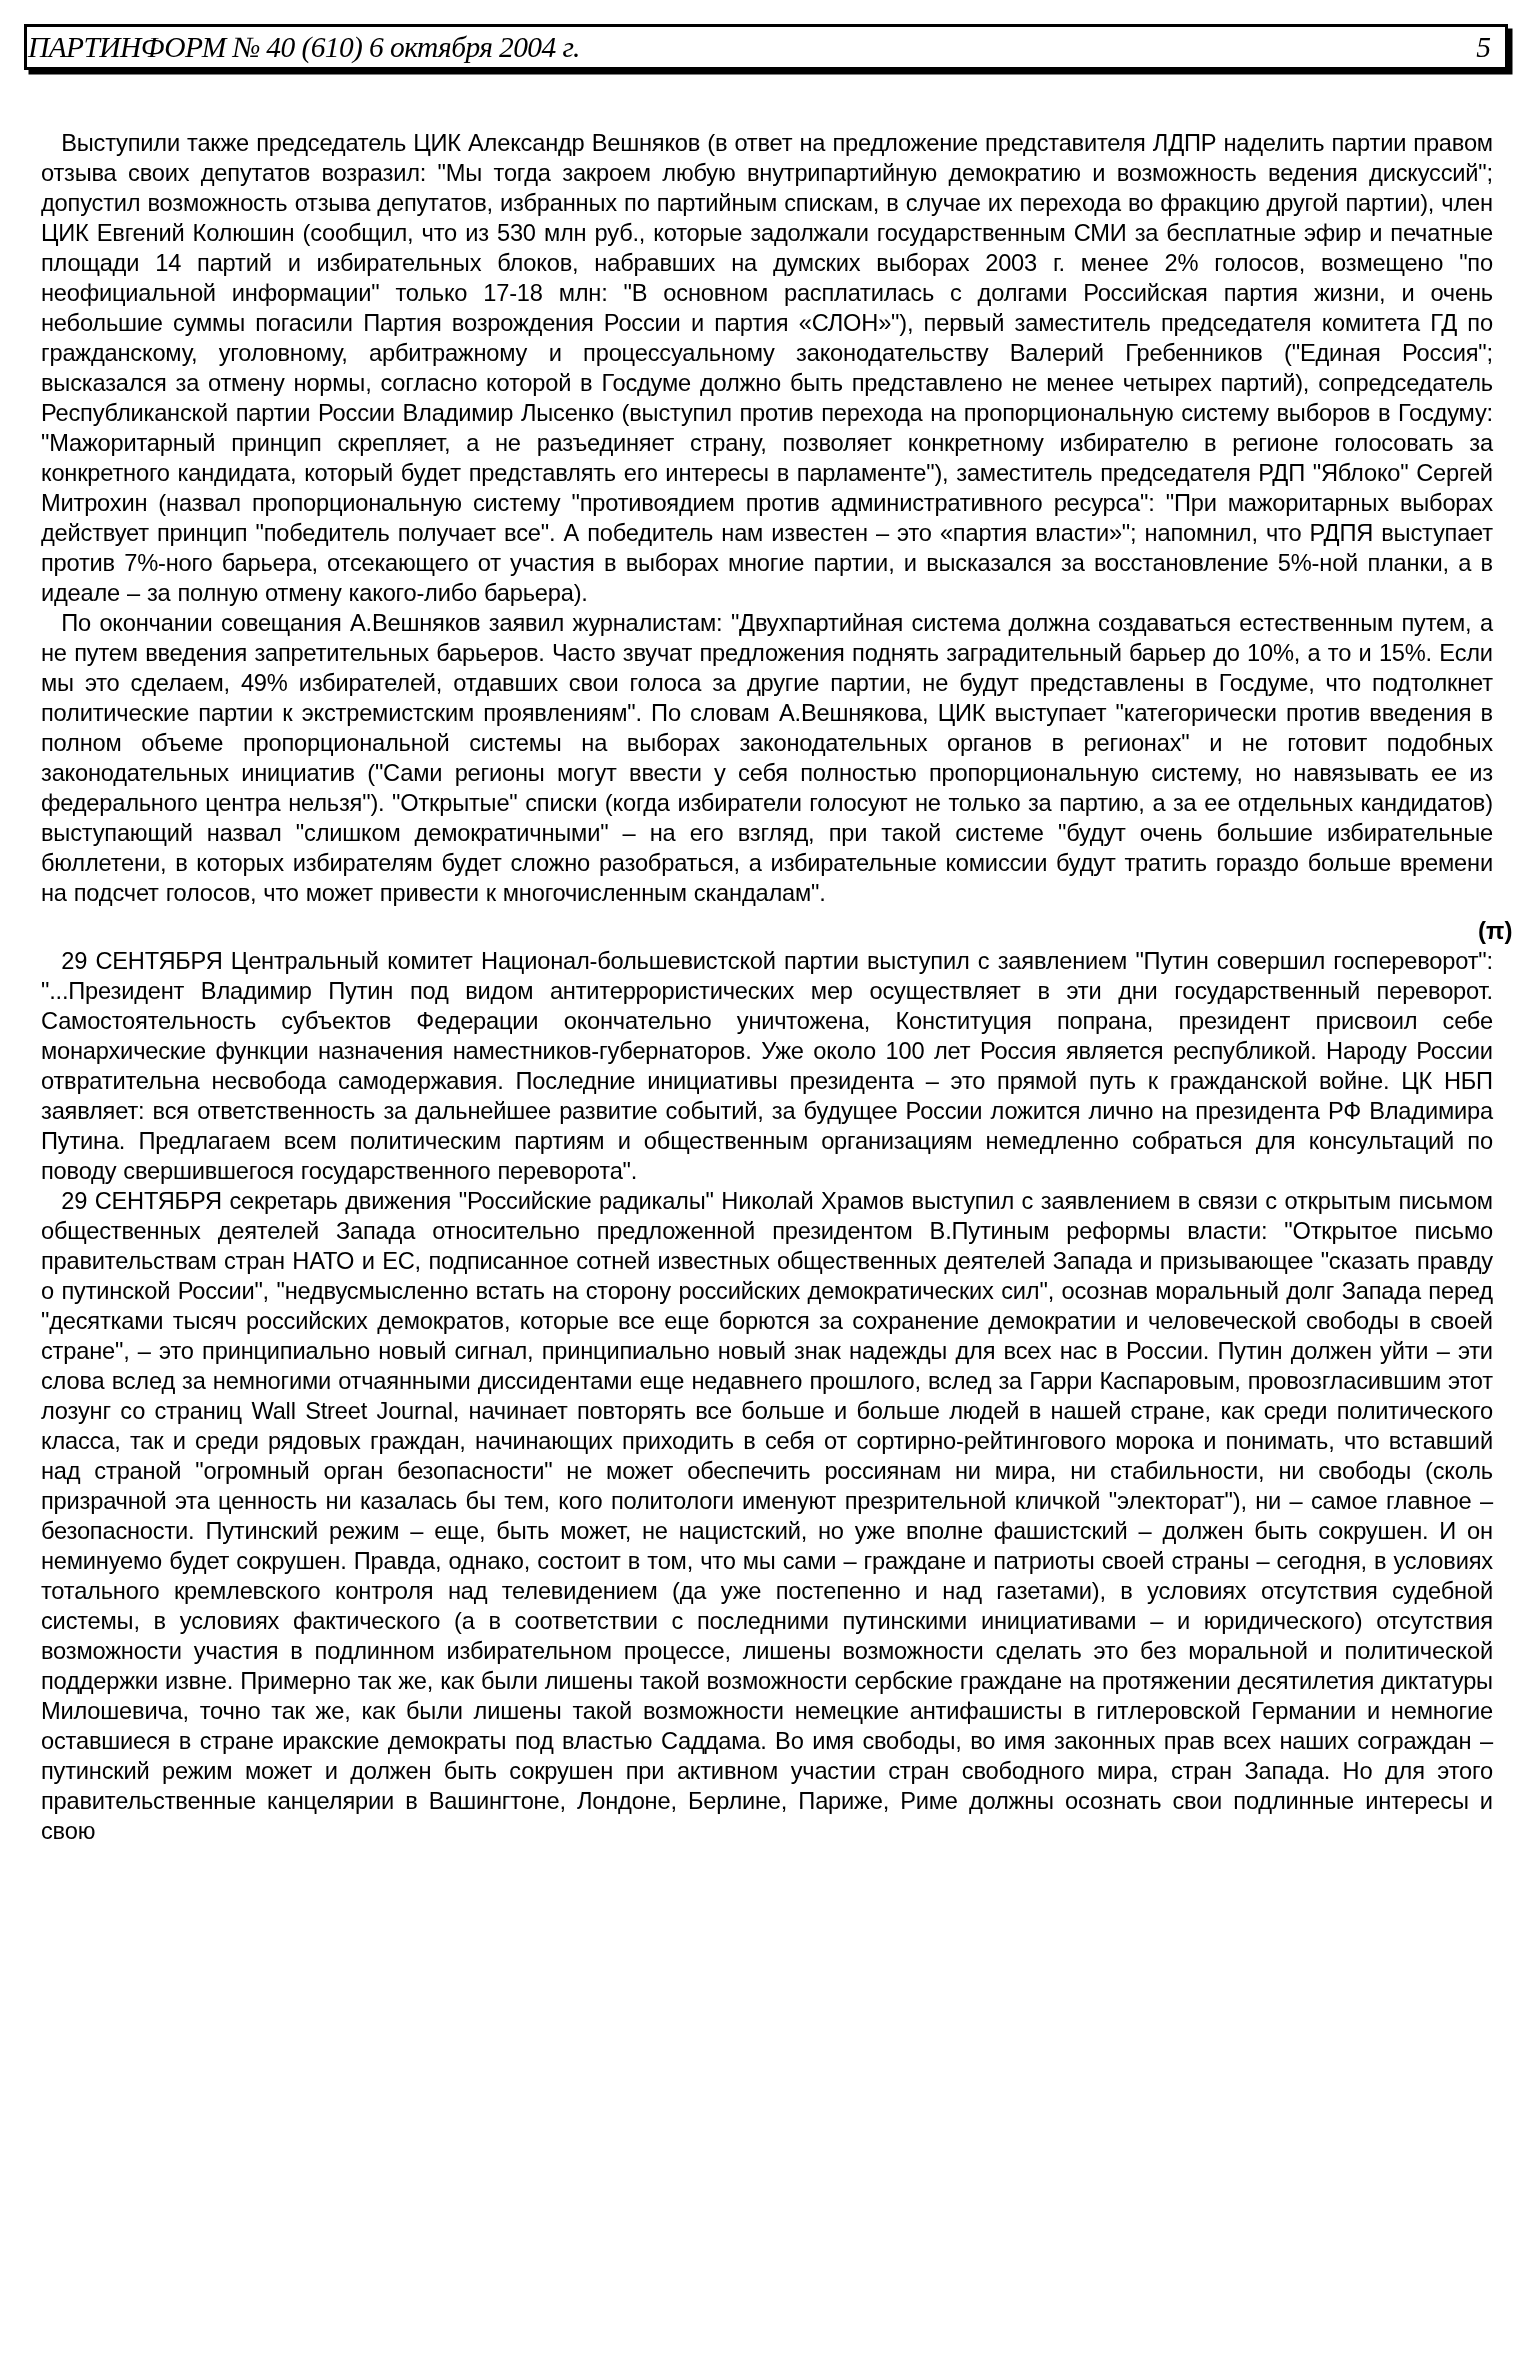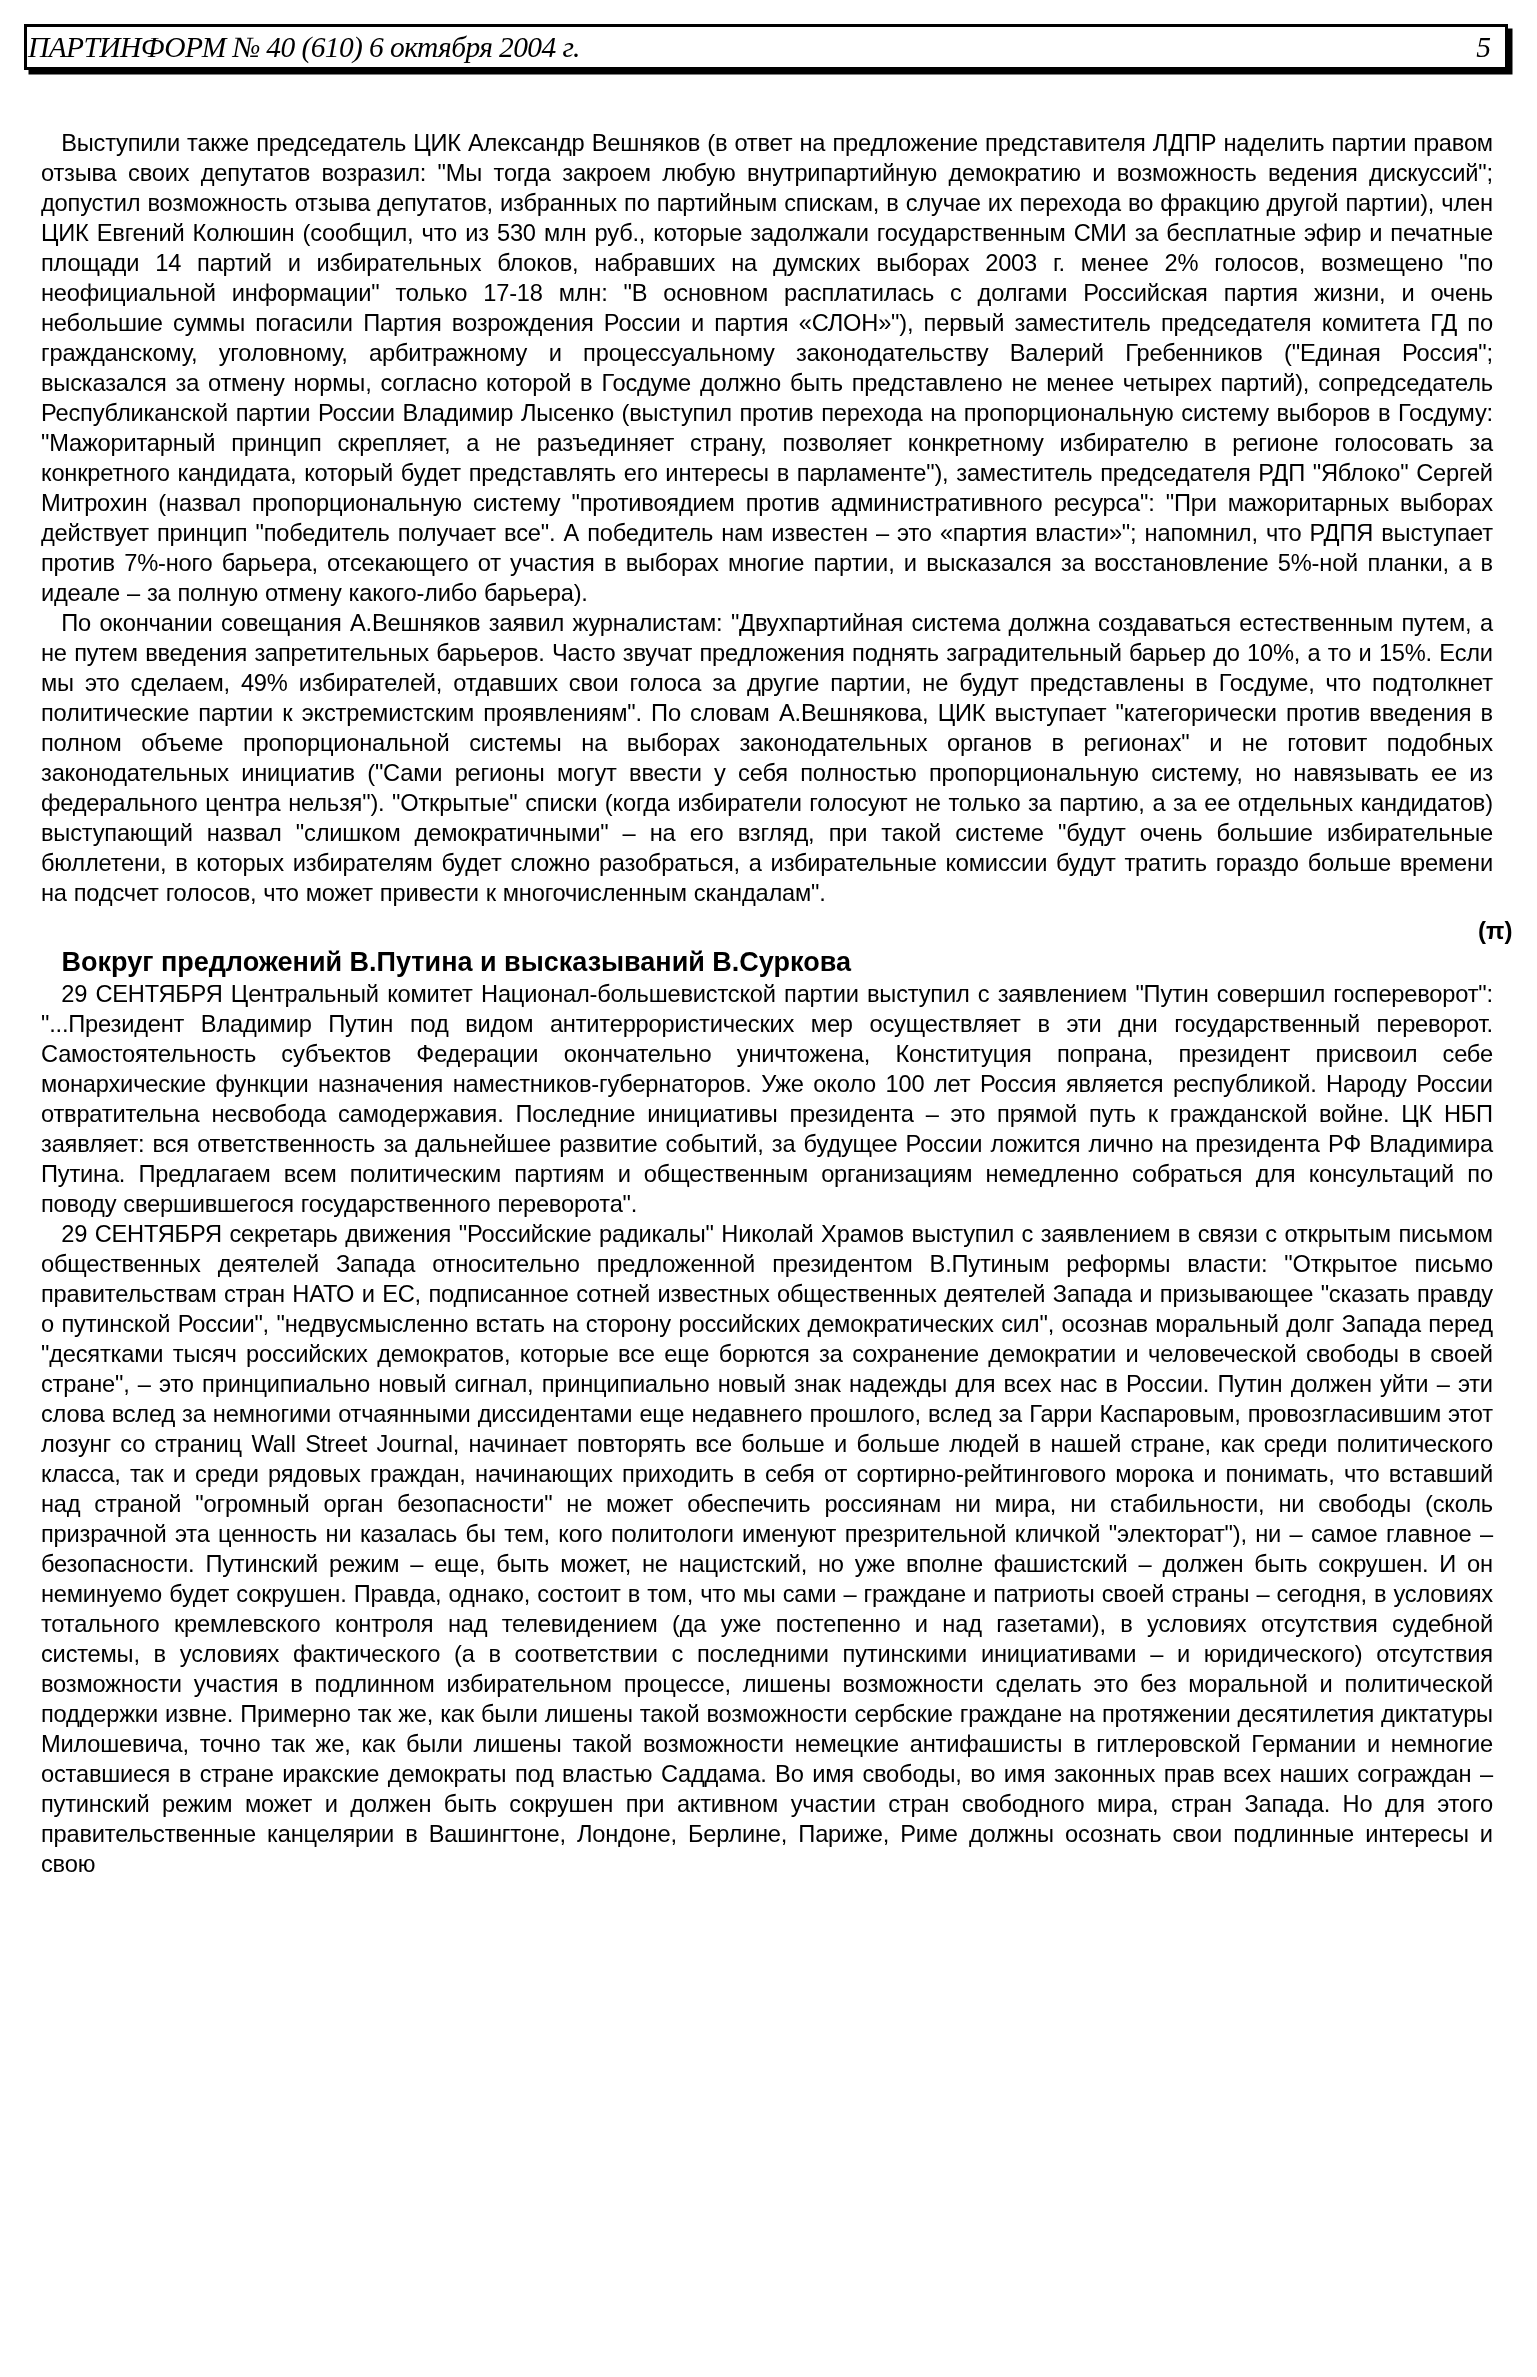--- a/index.html
+++ b/index.html
@@ -25,17 +25,16 @@
 
 <div class="header-box">
   <span class="header-title">ПАРТИНФОРМ № 40 (610) 6 октября 2004 г.</span>
   <span class="header-page">5</span>
 </div>
 
 <div class="content">
   <p class="para">Выступили также председатель ЦИК Александр Вешняков (в ответ на предложение представителя ЛДПР наделить партии правом отзыва своих депутатов возразил: "Мы тогда закроем любую внутрипартийную демократию и возможность ведения дискуссий"; допустил возможность отзыва депутатов, избранных по партийным спискам, в случае их перехода во фракцию другой партии), член ЦИК Евгений Колюшин (сообщил, что из 530 млн руб., которые задолжали государственным СМИ за бесплатные эфир и печатные площади 14 партий и избирательных блоков, набравших на думских выборах 2003 г. менее 2% голосов, возмещено "по неофициальной информации" только 17-18 млн: "В основном расплатилась с долгами Российская партия жизни, и очень небольшие суммы погасили Партия возрождения России и партия «СЛОН»"), первый заместитель председателя комитета ГД по гражданскому, уголовному, арбитражному и процессуальному законодательству Валерий Гребенников ("Единая Россия"; высказался за отмену нормы, согласно которой в Госдуме должно быть представлено не менее четырех партий), сопредседатель Республиканской партии России Владимир Лысенко (выступил против перехода на пропорциональную систему выборов в Госдуму: "Мажоритарный принцип скрепляет, а не разъединяет страну, позволяет конкретному избирателю в регионе голосовать за конкретного кандидата, который будет представлять его интересы в парламенте"), заместитель председателя РДП "Яблоко" Сергей Митрохин (назвал пропорциональную систему "противоядием против административного ресурса": "При мажоритарных выборах действует принцип "победитель получает все". А победитель нам известен – это «партия власти»"; напомнил, что РДПЯ выступает против 7%-ного барьера, отсекающего от участия в выборах многие партии, и высказался за восстановление 5%-ной планки, а в идеале – за полную отмену какого-либо барьера).</p>
   <p class="para">По окончании совещания А.Вешняков заявил журналистам: "Двухпартийная система должна создаваться естественным путем, а не путем введения запретительных барьеров. Часто звучат предложения поднять заградительный барьер до 10%, а то и 15%. Если мы это сделаем, 49% избирателей, отдавших свои голоса за другие партии, не будут представлены в Госдуме, что подтолкнет политические партии к экстремистским проявлениям". По словам А.Вешнякова, ЦИК выступает "категорически против введения в полном объеме пропорциональной системы на выборах законодательных органов в регионах" и не готовит подобных законодательных инициатив ("Сами регионы могут ввести у себя полностью пропорциональную систему, но навязывать ее из федерального центра нельзя"). "Открытые" списки (когда избиратели голосуют не только за партию, а за ее отдельных кандидатов) выступающий назвал "слишком демократичными" – на его взгляд, при такой системе "будут очень большие избирательные бюллетени, в которых избирателям будет сложно разобраться, а избирательные комиссии будут тратить гораздо больше времени на подсчет голосов, что может привести к многочисленным скандалам".</p>
   <div class="signature">(π)</div>
-  <h2 class="section-heading">Вокруг предложений В.Путина и высказываний В.Суркова</h2>
   <p class="para">29 СЕНТЯБРЯ Центральный комитет Национал-большевистской партии выступил с заявлением "Путин совершил госпереворот": "...Президент Владимир Путин под видом антитеррористических мер осуществляет в эти дни государственный переворот. Самостоятельность субъектов Федерации окончательно уничтожена, Конституция попрана, президент присвоил себе монархические функции назначения наместников-губернаторов. Уже около 100 лет Россия является республикой. Народу России отвратительна несвобода самодержавия. Последние инициативы президента – это прямой путь к гражданской войне. ЦК НБП заявляет: вся ответственность за дальнейшее развитие событий, за будущее России ложится лично на президента РФ Владимира Путина. Предлагаем всем политическим партиям и общественным организациям немедленно собраться для консультаций по поводу свершившегося государственного переворота".</p>
   <p class="para">29 СЕНТЯБРЯ секретарь движения "Российские радикалы" Николай Храмов выступил с заявлением в связи с открытым письмом общественных деятелей Запада относительно предложенной президентом В.Путиным реформы власти: "Открытое письмо правительствам стран НАТО и ЕС, подписанное сотней известных общественных деятелей Запада и призывающее "сказать правду о путинской России", "недвусмысленно встать на сторону российских демократических сил", осознав моральный долг Запада перед "десятками тысяч российских демократов, которые все еще борются за сохранение демократии и человеческой свободы в своей стране", – это принципиально новый сигнал, принципиально новый знак надежды для всех нас в России. Путин должен уйти – эти слова вслед за немногими отчаянными диссидентами еще недавнего прошлого, вслед за Гарри Каспаровым, провозгласившим этот лозунг со страниц Wall Street Journal, начинает повторять все больше и больше людей в нашей стране, как среди политического класса, так и среди рядовых граждан, начинающих приходить в себя от сортирно-рейтингового морока и понимать, что вставший над страной "огромный орган безопасности" не может обеспечить россиянам ни мира, ни стабильности, ни свободы (сколь призрачной эта ценность ни казалась бы тем, кого политологи именуют презрительной кличкой "электорат"), ни – самое главное – безопасности. Путинский режим – еще, быть может, не нацистский, но уже вполне фашистский – должен быть сокрушен. И он неминуемо будет сокрушен. Правда, однако, состоит в том, что мы сами – граждане и патриоты своей страны – сегодня, в условиях тотального кремлевского контроля над телевидением (да уже постепенно и над газетами), в условиях отсутствия судебной системы, в условиях фактического (а в соответствии с последними путинскими инициативами – и юридического) отсутствия возможности участия в подлинном избирательном процессе, лишены возможности сделать это без моральной и политической поддержки извне. Примерно так же, как были лишены такой возможности сербские граждане на протяжении десятилетия диктатуры Милошевича, точно так же, как были лишены такой возможности немецкие антифашисты в гитлеровской Германии и немногие оставшиеся в стране иракские демократы под властью Саддама. Во имя свободы, во имя законных прав всех наших сограждан – путинский режим может и должен быть сокрушен при активном участии стран свободного мира, стран Запада. Но для этого правительственные канцелярии в Вашингтоне, Лондоне, Берлине, Париже, Риме должны осознать свои подлинные интересы и свою</p>
 </div>
 
 
 </body></html>

